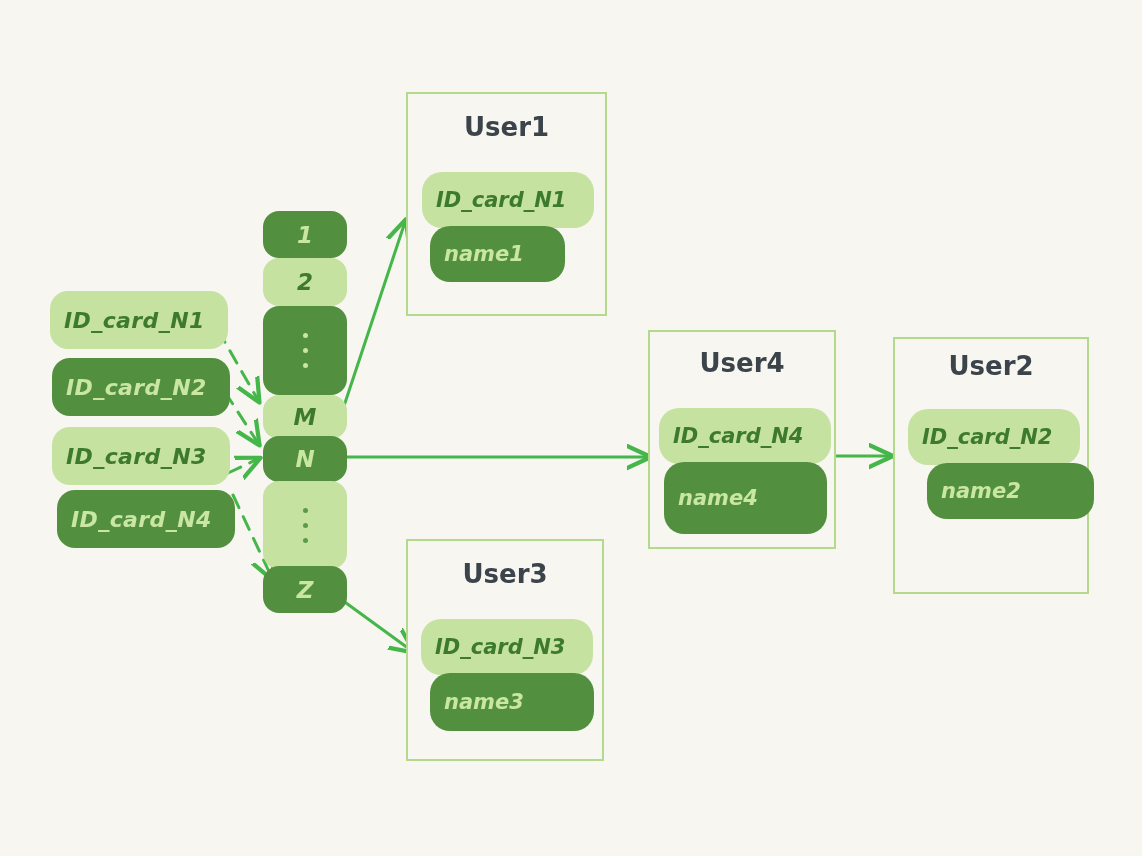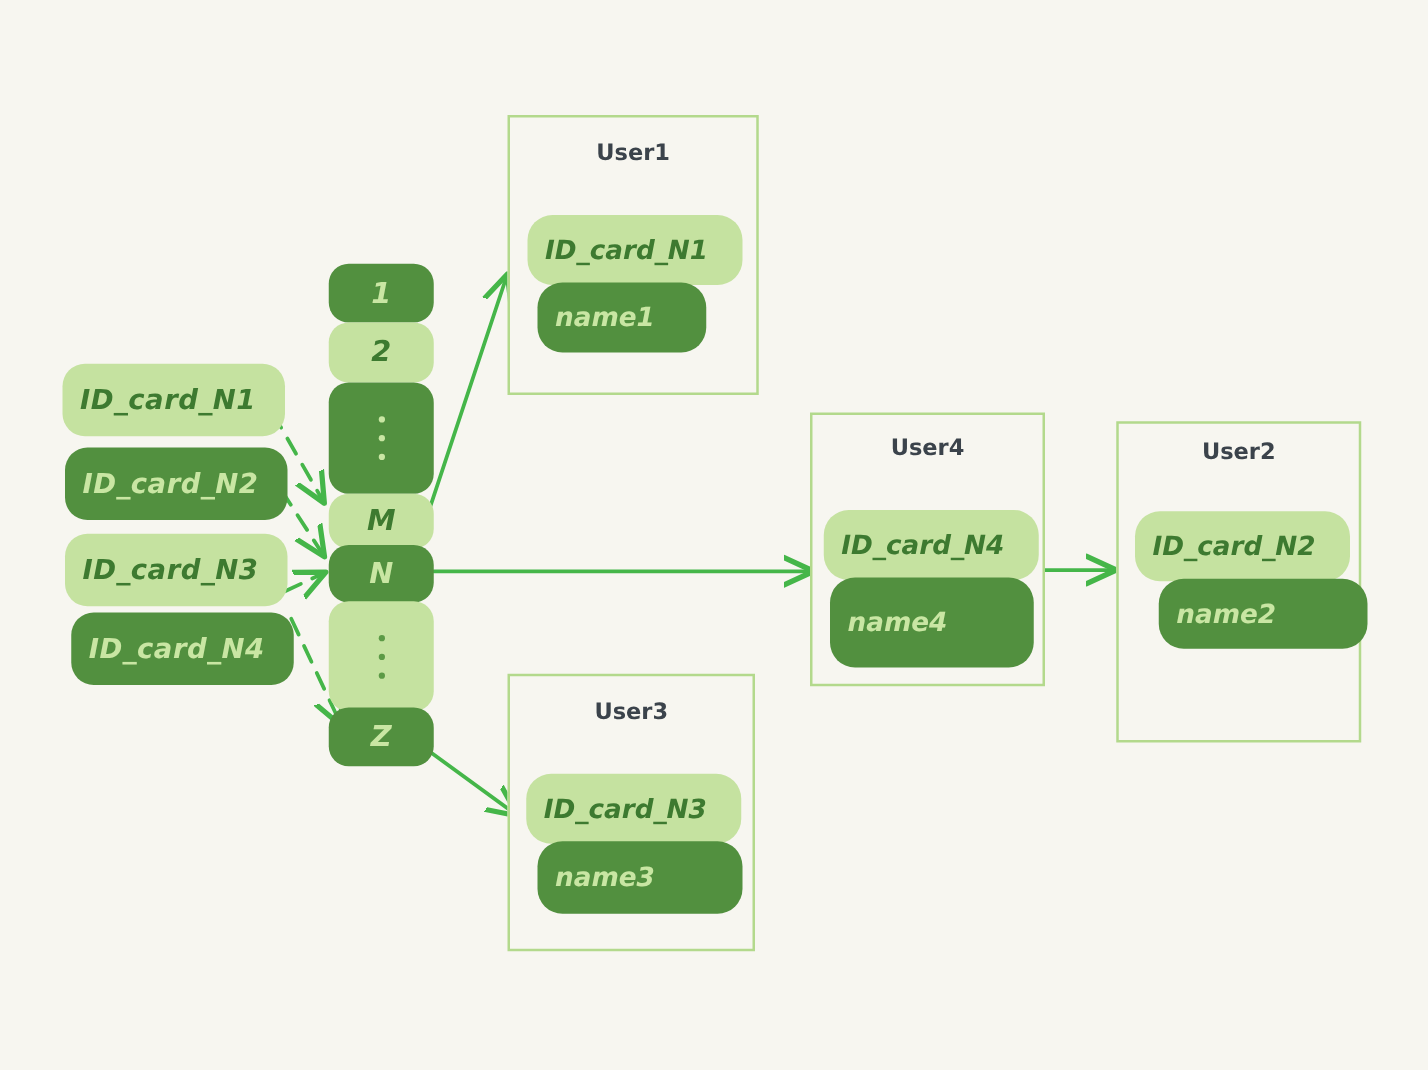--- a/index.html
+++ b/index.html
@@ -74,21 +74,21 @@
   .userbox {
     position: absolute;
     border: 2px solid #b3d98c;
     background: #f7f6f0;
   }
   .usertitle {
     position: absolute;
     left: 0; right: 0;
     text-align: center;
     color: #3b434b;
-    font-size: 18px;
+    font-size: 26px;
     font-weight: 700;
     font-family: "DejaVu Sans", sans-serif;
   }
   .boxpill {
     position: absolute;
     display: flex;
     align-items: center;
     border-radius: 20px;
     font-size: 21px;
     font-weight: 700;

